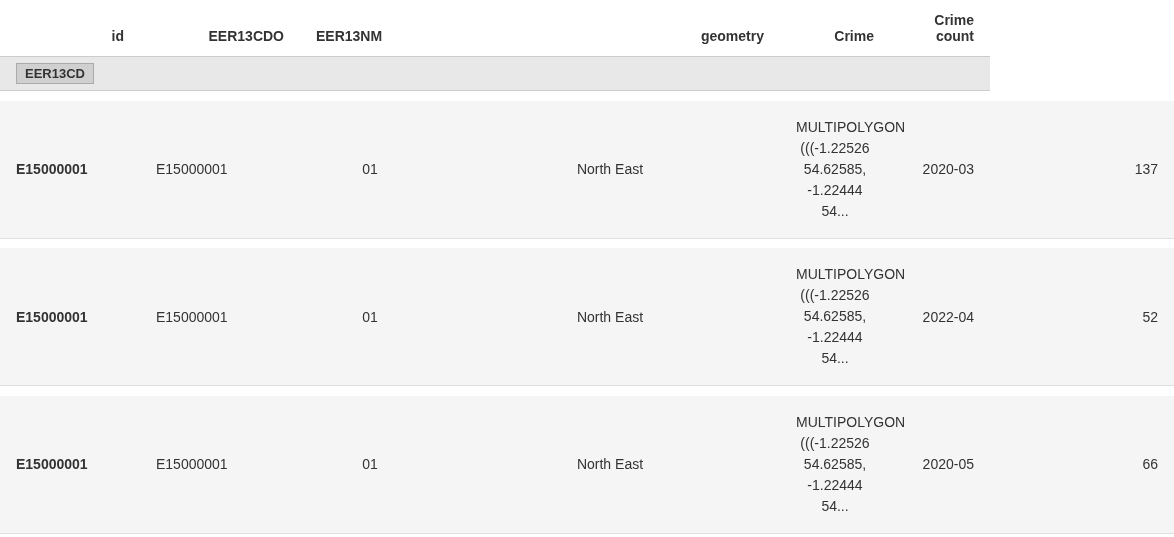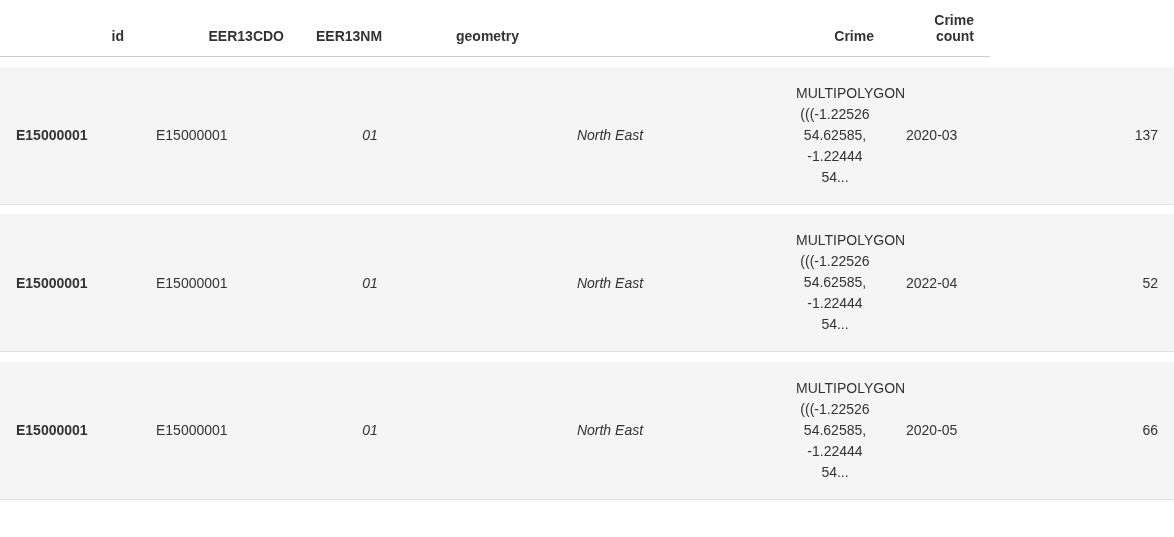--- a/index.html
+++ b/index.html
@@ -44,21 +44,21 @@
       color: #333;
       vertical-align: bottom;
       margin-top: 48px;
     }
 
     thead tr th.col-eer13nm-header {
       text-align: left;
     }
 
     thead tr th.col-geometry-header {
-      text-align: left;
+      text-align: right;
     }
 
     .group-header-row td {
       background: #e8e8e8;
       padding: 6px 16px;
       font-weight: bold;
       font-size: 13px;
       border-bottom: 1px solid #ccc;
       border-top: 1px solid #ccc;
     }
@@ -92,30 +92,29 @@
       font-weight: bold;
       text-align: left;
     }
 
     tbody tr.data-row td.col-eer13cdo-cell {
       text-align: left;
     }
 
     tbody tr.data-row td.col-eer13nm-cell {
       text-align: center;
-      font-style: italic;
     }
 
     tbody tr.data-row td.col-geometry-cell {
       text-align: center;
       line-height: 1.5;
     }
 
     tbody tr.data-row td.col-month-cell {
-      text-align: left;
+      text-align: right;
     }
 
     tbody tr.data-row td.col-crime-cell {
       text-align: right;
     }
 
     .separator-row td {
       background: #fff;
       padding: 0;
       height: 10px;
@@ -140,20 +139,25 @@
         <th class="col-id-header">id</th>
         <th class="col-eer13cdo-header">EER13CDO</th>
         <th class="col-eer13nm-header">EER13NM</th>
         <th class="col-geometry-header">geometry</th>
         <th class="col-month-header">Crime</th>
         <th class="col-crime-header">Crime count</th>
       </tr>
     </thead>
     <tbody>
 
+      <tr class="group-header-row">
+        <td colspan="6">
+          <span class="group-label">EER13CD</span>
+        </td>
+      </tr>
 
       <tr class="separator-row">
         <td colspan="6"></td>
       </tr>
 
       <tr class="data-row">
         <td class="col-id-cell">E15000001</td>
         <td class="col-eer13cdo-cell">E15000001</td>
         <td class="col-eer13nm-cell">01</td>
         <td class="col-eer13nm-cell">North East</td>

